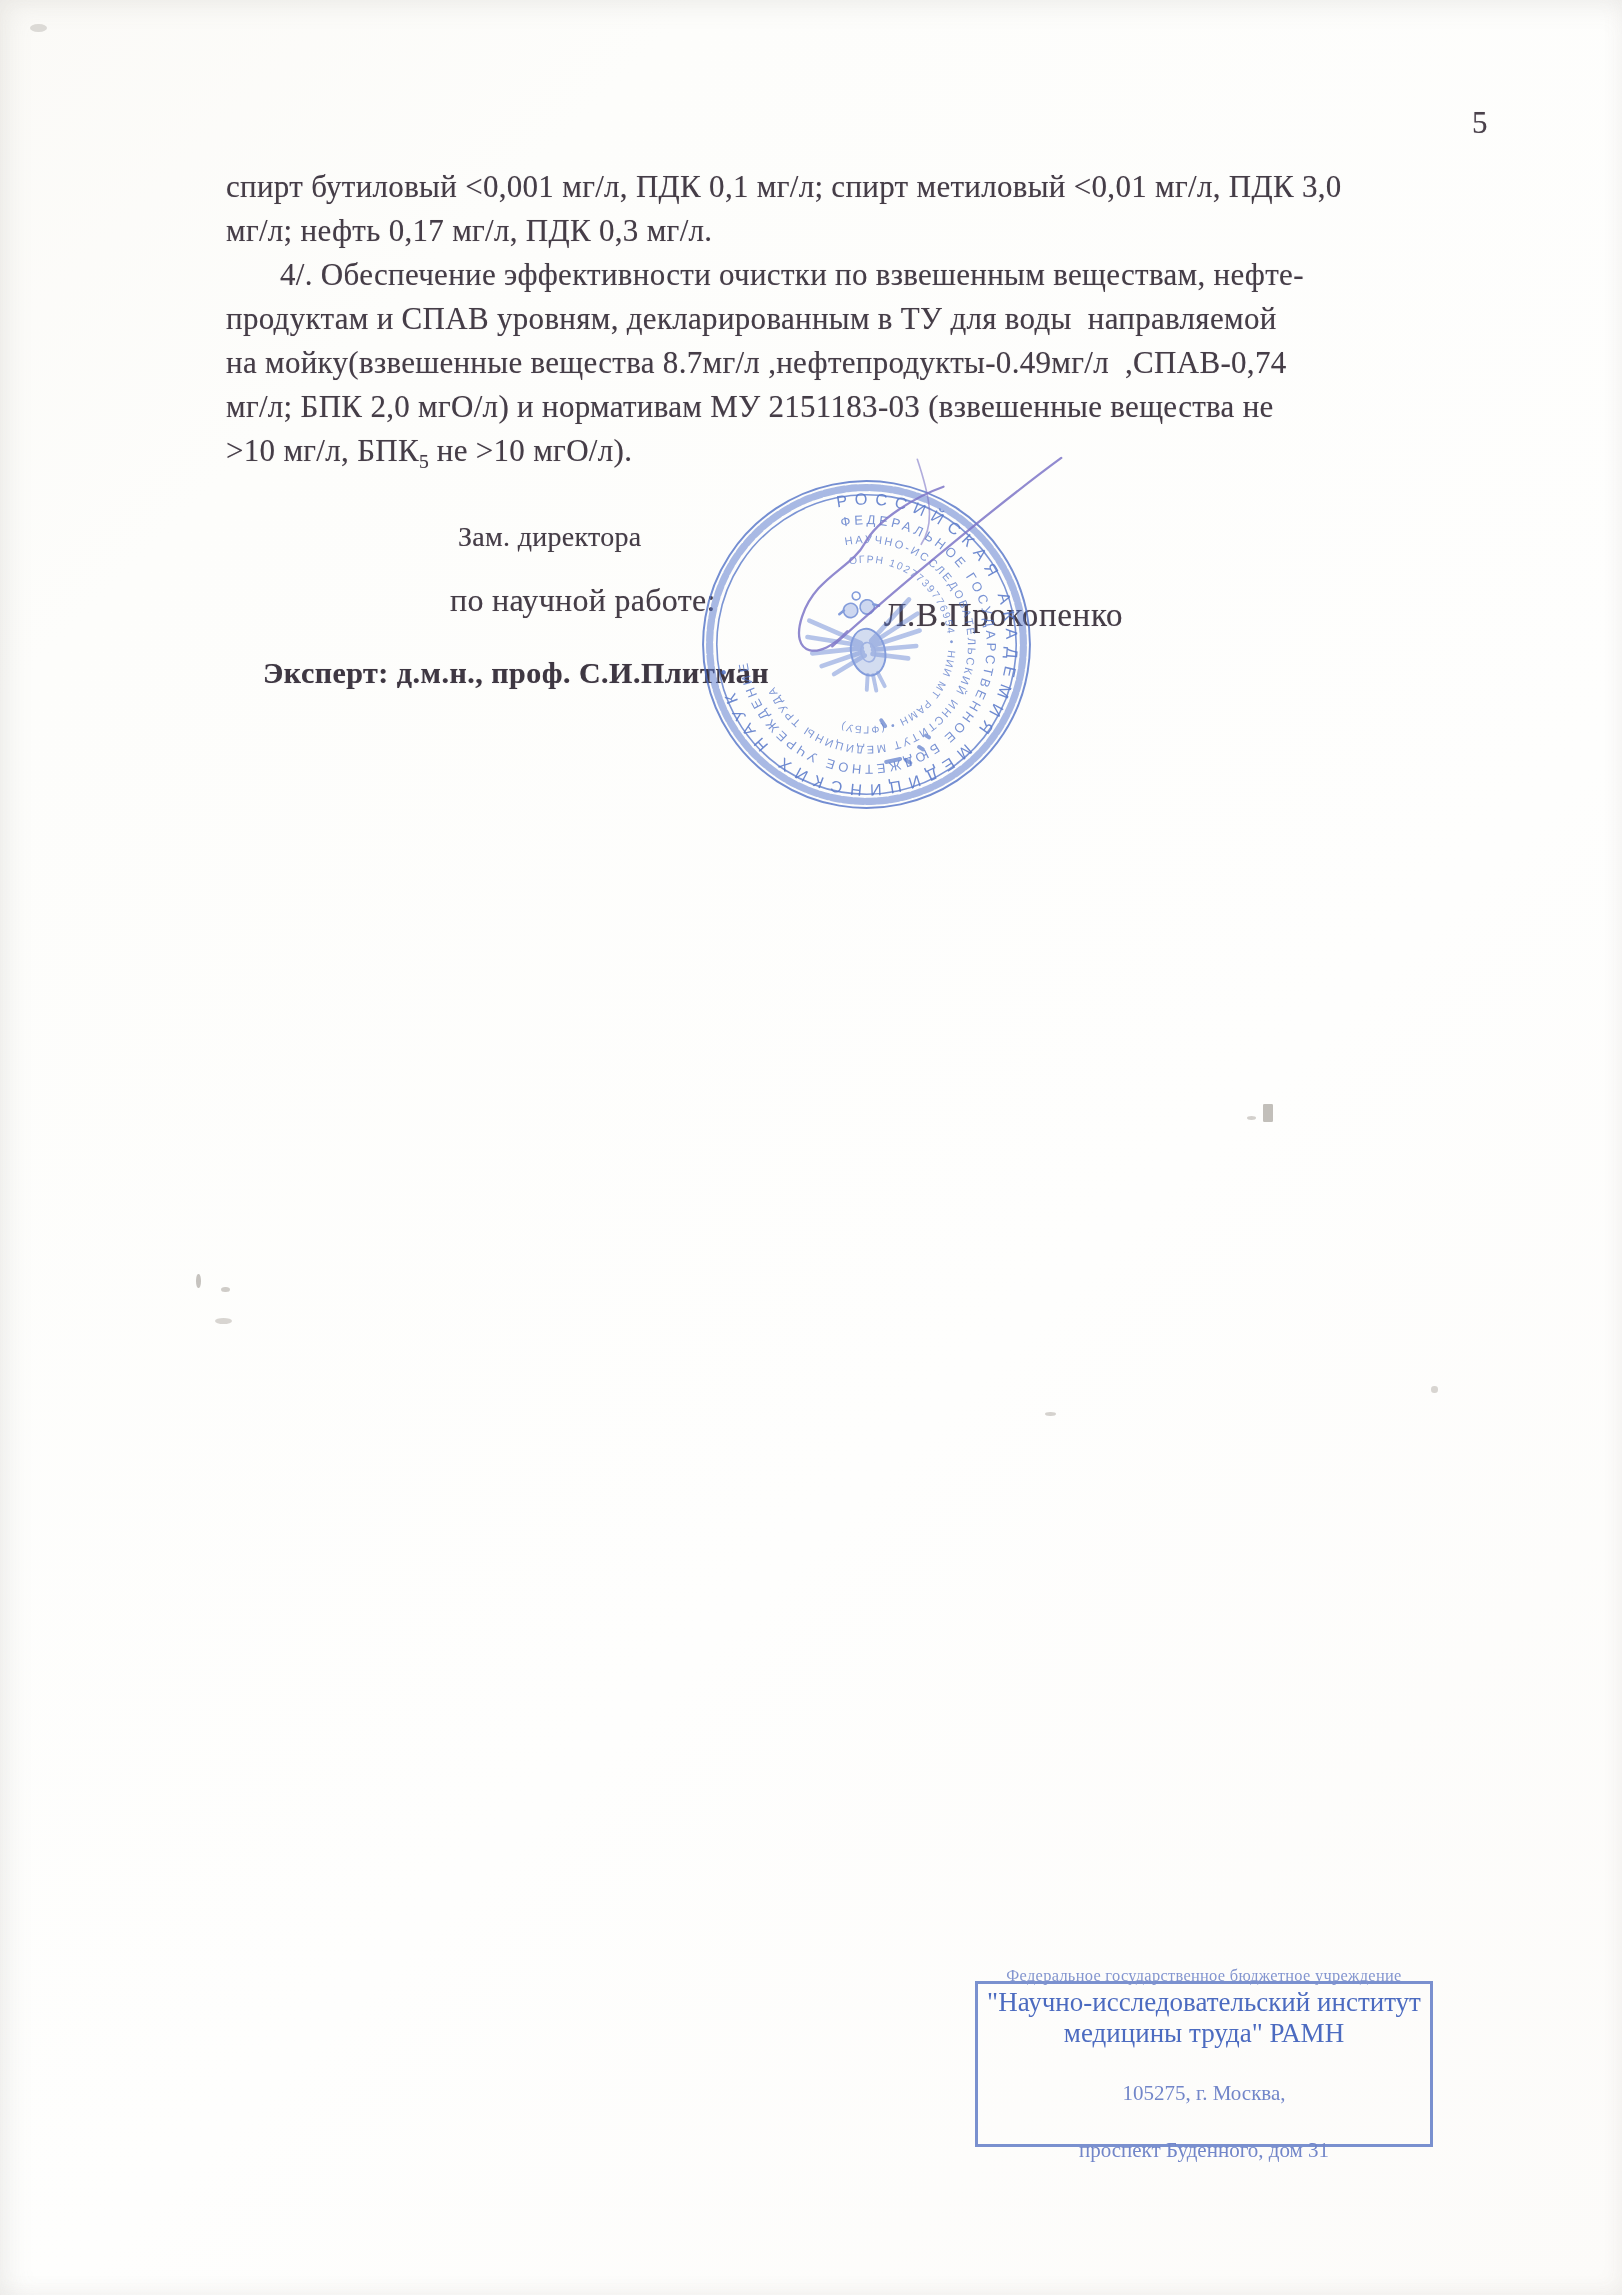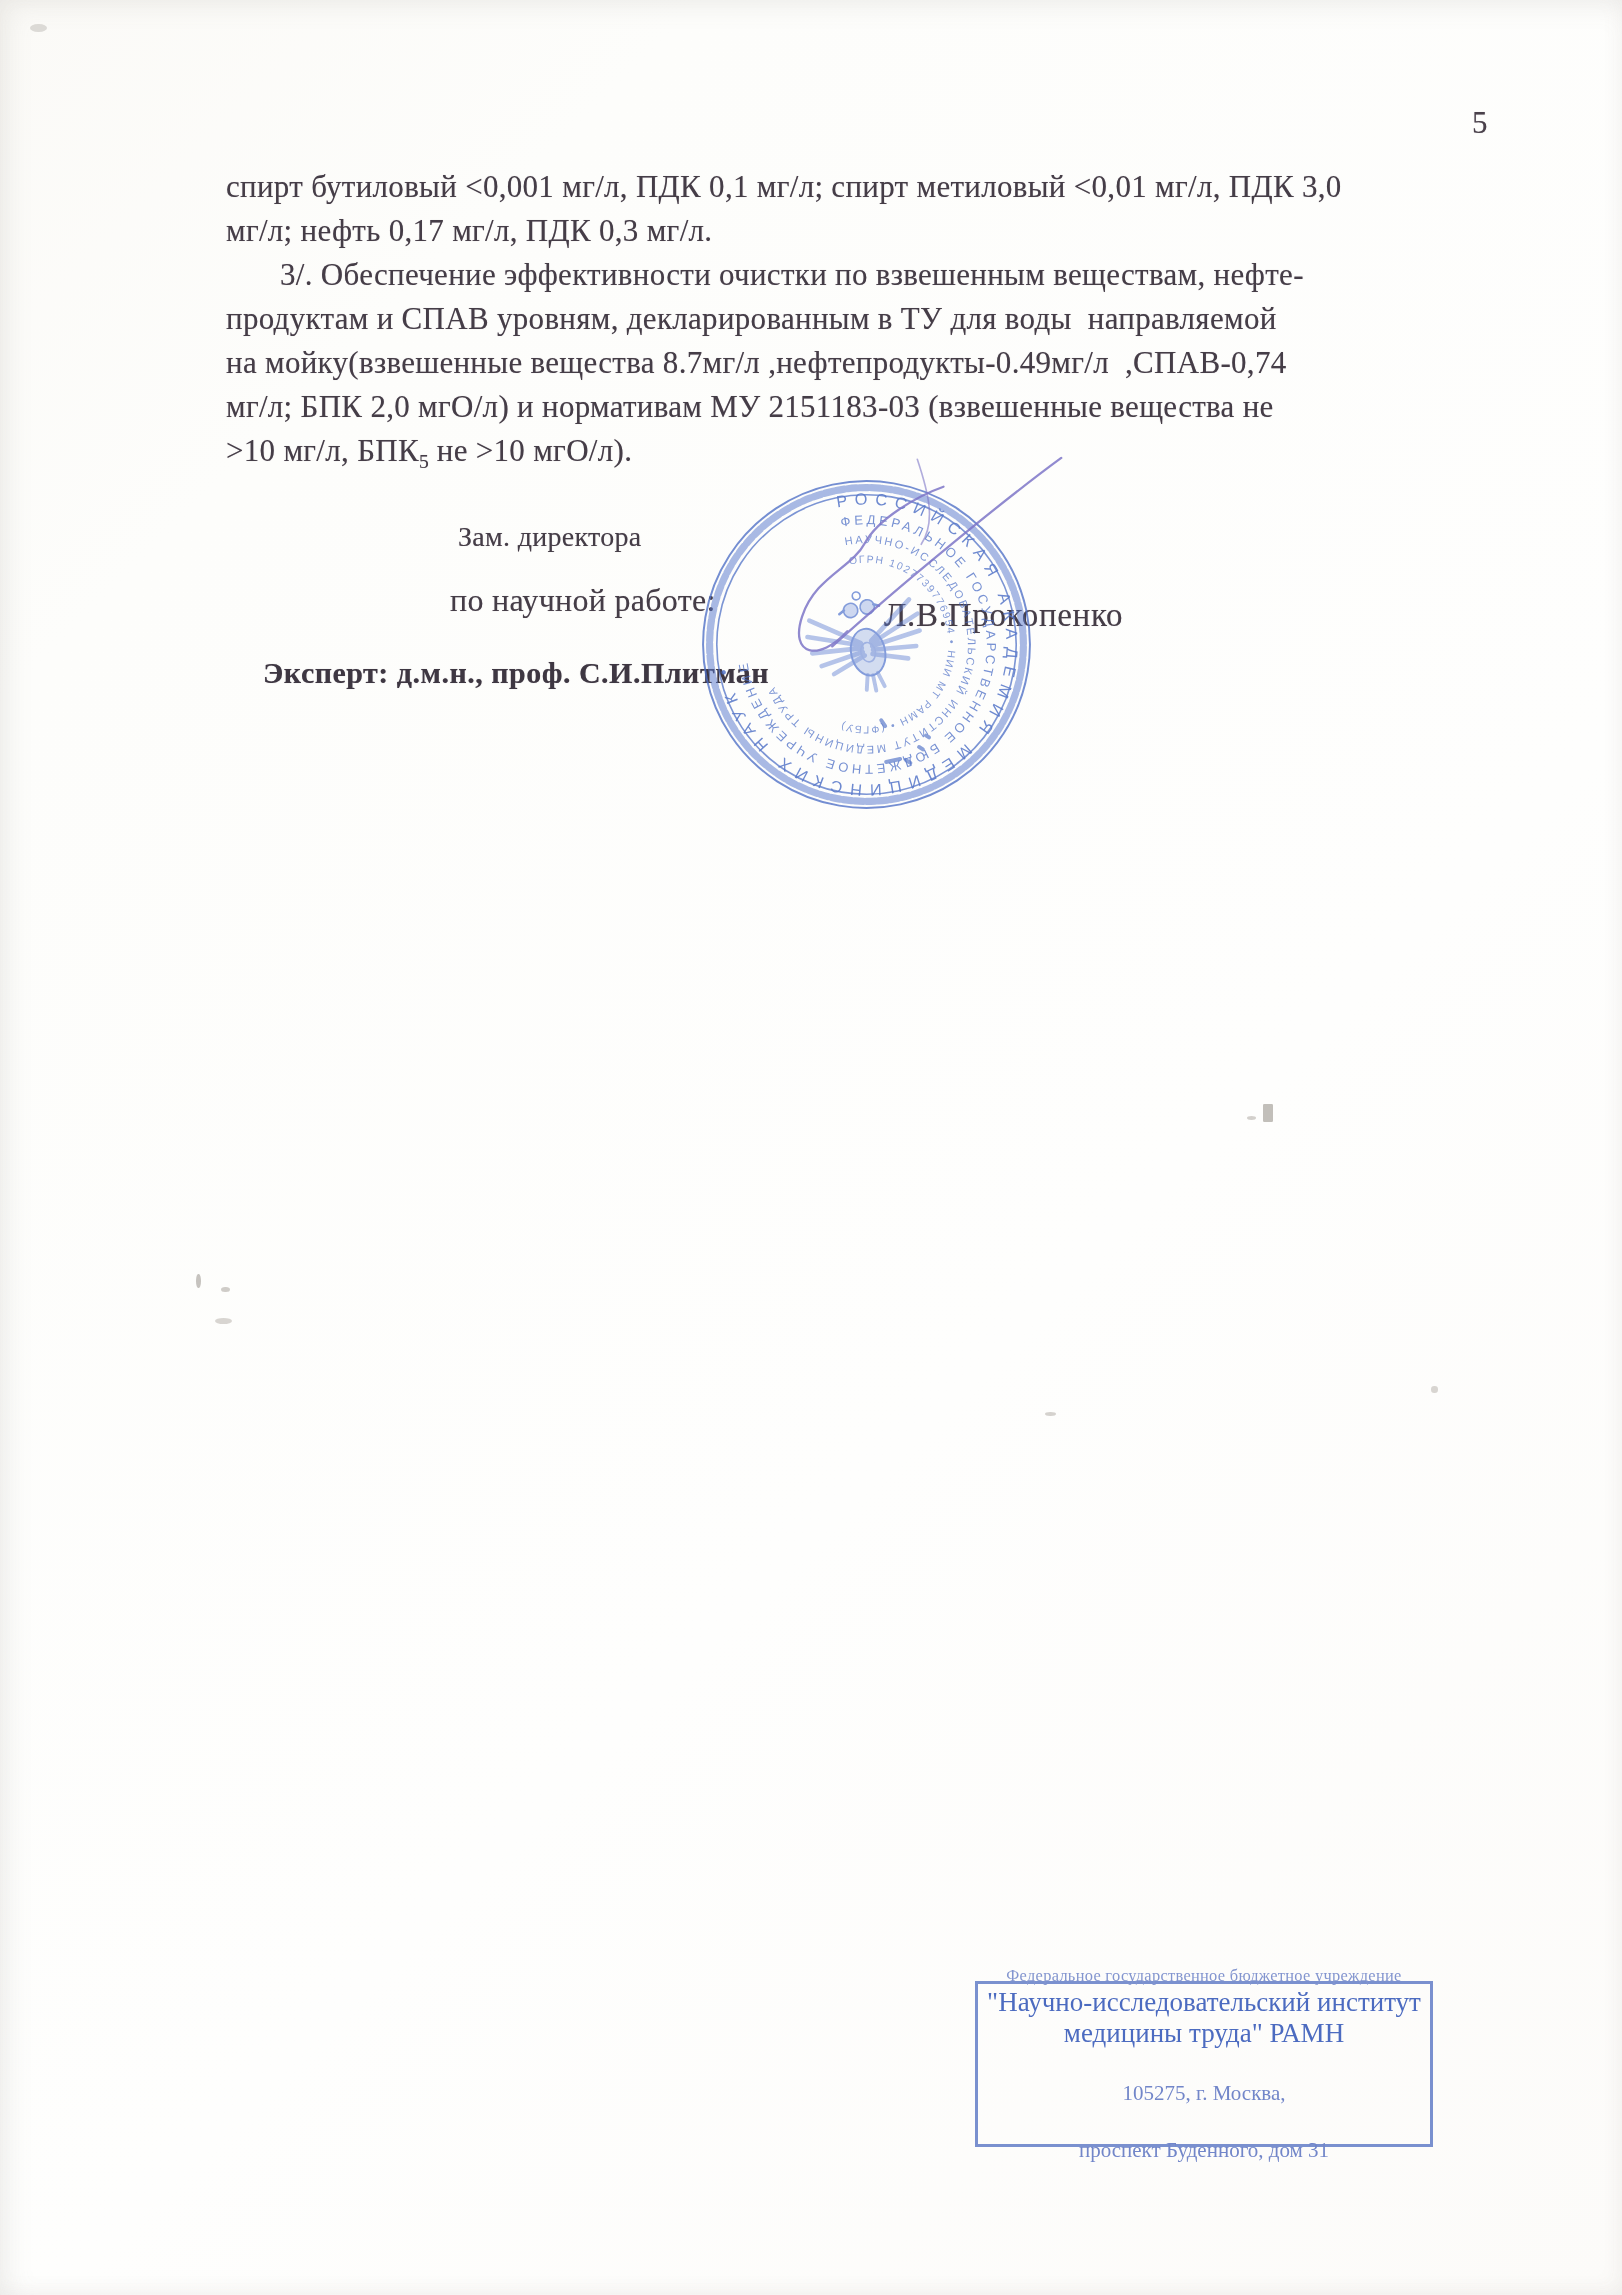--- a/index.html
+++ b/index.html
@@ -95,21 +95,21 @@
 <div class="page">
 
   <div class="page-number doc-text">5</div>
 
   <div class="para" id="para1">
     <div class="tline doc-text">спирт бутиловый &lt;0,001 мг/л, ПДК 0,1 мг/л; спирт метиловый &lt;0,01 мг/л, ПДК 3,0</div>
     <div class="tline doc-text">мг/л; нефть 0,17 мг/л, ПДК 0,3 мг/л.</div>
   </div>
 
   <div class="para" id="para2">
-    <div class="tline doc-text indent">3/. Обеспечение эффективности очистки по взвешенным веществам, нефте-</div>
+    <div class="tline doc-text indent">4/. Обеспечение эффективности очистки по взвешенным веществам, нефте-</div>
     <div class="tline doc-text">продуктам и СПАВ уровням, декларированным в ТУ для воды  направляемой</div>
     <div class="tline doc-text">на мойку(взвешенные вещества 8.7мг/л ,нефтепродукты-0.49мг/л  ,СПАВ-0,74</div>
     <div class="tline doc-text">мг/л; БПК 2,0 мгО/л) и нормативам МУ 2151183-03 (взвешенные вещества не</div>
     <div class="tline doc-text"><span>&gt;10 мг/л, БПК</span><sub class="bpk">5</sub><span> не &gt;10 мгО/л).</span></div>
   </div>
 
   <div class="sig-title-1 doc-text">Зам. директора</div>
   <div class="sig-title-2 doc-text">по научной работе:</div>
   <div class="sig-name doc-text">Л.В.Прокопенко</div>
 

